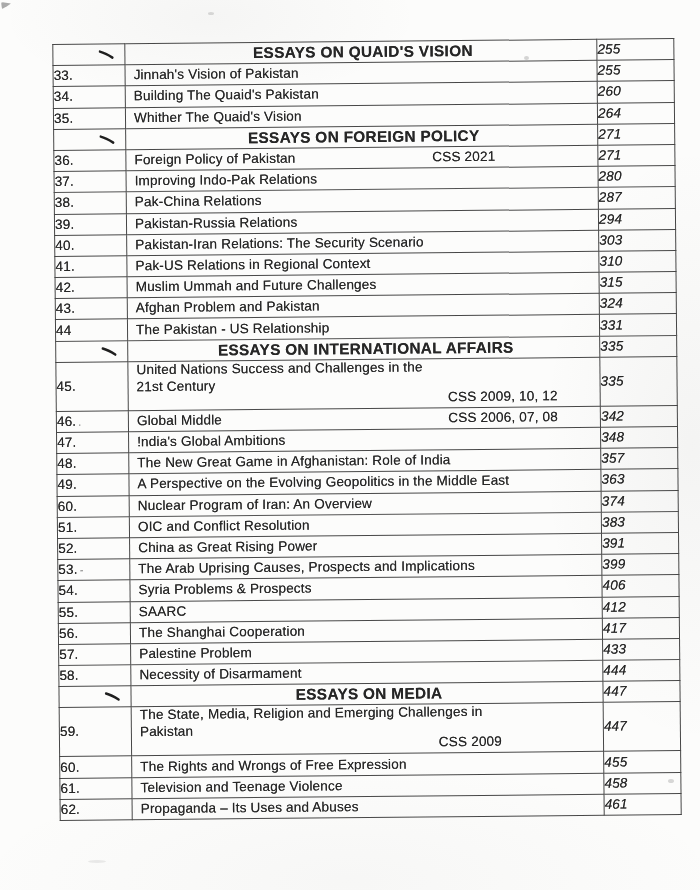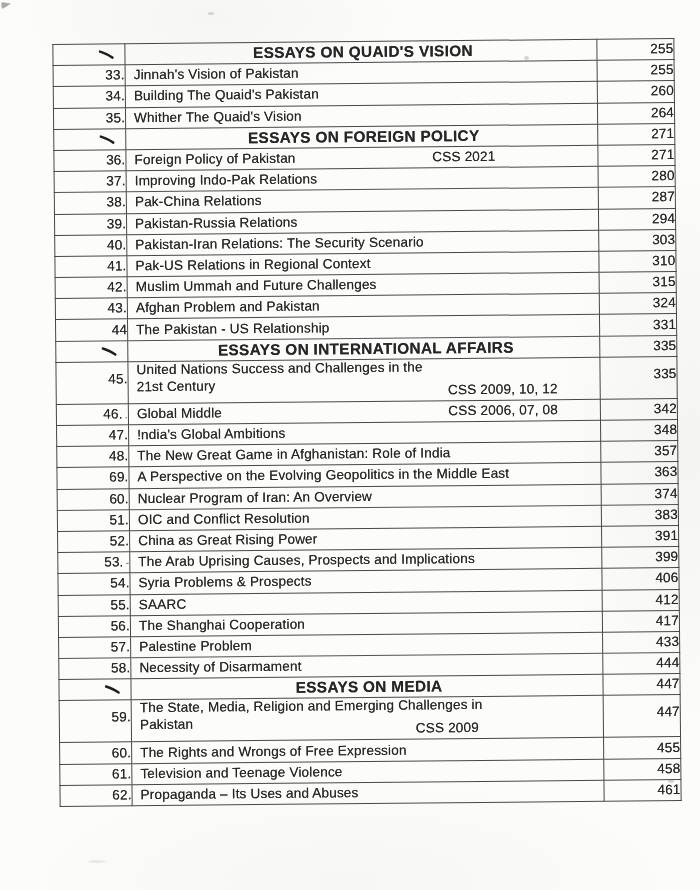--- a/index.html
+++ b/index.html
@@ -38,25 +38,25 @@
   .toc td {
     border: 1.6px solid #474747;
     font-size: 13.6px;
     line-height: 16px;
     letter-spacing: 0.15px;
     text-shadow: 0 0 0.5px rgba(45,45,45,0.8);
     padding: 0;
   }
   .toc tr.r-item td, .toc tr.r-section td { height: 20.2px; }
   .toc tr.r-item2 td { height: 32px; vertical-align: top; }
-  .toc tr.r-item2 td.c-num, .toc tr.r-item2 td.c-page { padding-top: 9px; }
-
-  td.c-num   { width: 62px;  text-align: right; }
+  .toc tr.r-item2 td.c-num, .toc tr.r-item2 td.c-page { padding-top: 16px; }
+
+  td.c-num   { width: 62px;  text-align: left; }
   td.c-title { width: 459px; position: relative; padding: 0 4px 0 8px; }
-  td.c-page  { width: 76px;  text-align: right; }
+  td.c-page  { width: 76px;  text-align: left; font-style: italic; }
 
   tr.r-section td.c-title {
     text-align: center;
     font-weight: bold;
     font-size: 15.4px;
     letter-spacing: 0.3px;
   }
   tr.r-section td.c-num { text-align: right; padding-right: 9px; }
 
   .tick-icon { display: inline-block; vertical-align: middle; }
@@ -213,21 +213,21 @@
     <td class="c-page">348</td>
   </tr>
 
   <tr class="r-item">
     <td class="c-num"><span>48.</span></td>
     <td class="c-title"><span>The New Great Game in Afghanistan: Role of India</span></td>
     <td class="c-page">357</td>
   </tr>
 
   <tr class="r-item">
-    <td class="c-num"><span>69.</span></td>
+    <td class="c-num"><span>49.</span></td>
     <td class="c-title"><span>A Perspective on the Evolving Geopolitics in the Middle East</span></td>
     <td class="c-page">363</td>
   </tr>
 
   <tr class="r-item">
     <td class="c-num"><span>60.</span></td>
     <td class="c-title"><span>Nuclear Program of Iran: An Overview</span></td>
     <td class="c-page">374</td>
   </tr>
 
@@ -285,21 +285,21 @@
             </svg></td>
     <td class="c-title">ESSAYS ON MEDIA</td>
     <td class="c-page">447</td>
   </tr>
 
   <tr class="r-item2">
     <td class="c-num"><span>59.</span></td>
     <td class="c-title">
       <div>The State, Media, Religion and Emerging Challenges in</div>
       <div class="title-line2">Pakistan</div>
-      <span class="css-note" style="right: 124px;">CSS 2009</span>
+      <span class="css-note" style="right: 101px;">CSS 2009</span>
     </td>
     <td class="c-page">447</td>
   </tr>
 
   <tr class="r-item">
     <td class="c-num"><span>60.</span></td>
     <td class="c-title"><span>The Rights and Wrongs of Free Expression</span></td>
     <td class="c-page">455</td>
   </tr>
 

